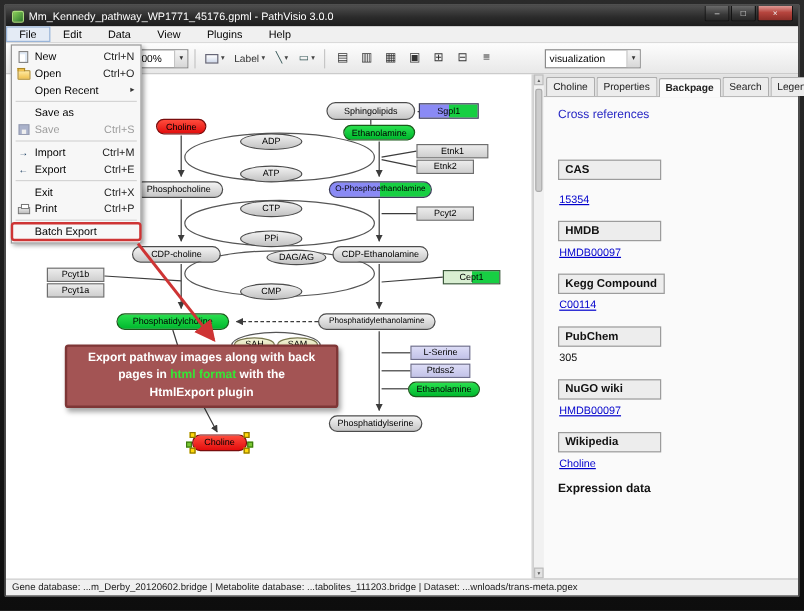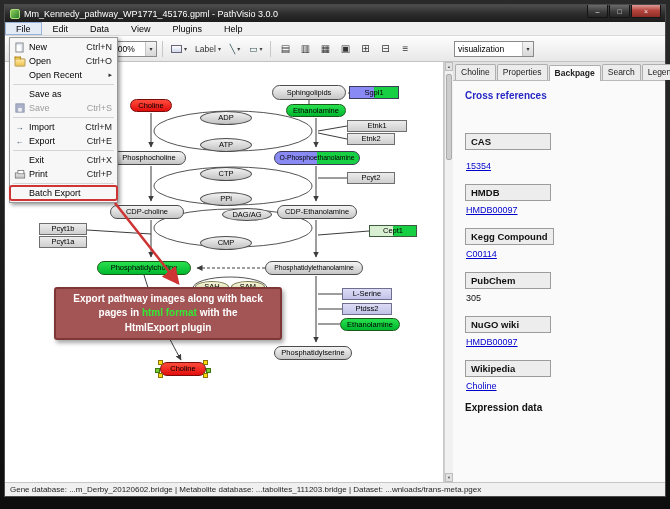--- a/index.html
+++ b/index.html
@@ -80,21 +80,21 @@
 
 
 .pointer-arrow{position:absolute;left:0;top:0;z-index:60;pointer-events:none}
 
 
 .sidepanel{width:212px;background:#f2f2f2;display:flex;flex-direction:column;flex:0 0 auto}
 .tabsrow{display:flex;background:#e2e2e2;border-bottom:1px solid #b9b9b9;font-size:8.5px;padding-top:2px;padding-left:2px;flex:0 0 auto}
 .tab{padding:2px 5px 2px;background:#ececec;border:1px solid #aeaeae;border-bottom:none;border-radius:2px 2px 0 0;margin-right:1px;color:#222}
 .tab.active{background:#fafafa;position:relative;top:1px;padding-bottom:3px;font-weight:bold}
 .panelbody{flex:1;background:#fafafa;padding:9px 12px;overflow:hidden}
-.xref-heading{color:#2626c4;font-weight:bold;font-size:10px;margin-bottom:30px}
+.xref-heading{color:#2626c4;font-weight:normal;font-size:10px;margin-bottom:30px}
 .xsection{margin-bottom:11px}
 .xdb{display:inline-block;min-width:86px;background:#ededed;border:1px solid #9c9c9c;padding:2px 5px;font-weight:bold;font-size:9.5px;color:#111}
 .xval{display:block;margin:4px 0 0 1px;font-size:9px;color:#0000cc;text-decoration:underline}
 .xval.plain{color:#111;text-decoration:none}
 .expr-heading{font-weight:bold;font-size:10px;color:#111;margin-top:3px}
 
 
 .statusbar{height:14px;background:#f0f0f0;border-top:1px solid #c6c6c6;display:flex;align-items:center;font-size:8px;color:#222;padding:0 5px;flex:0 0 auto;white-space:nowrap;overflow:hidden}
 </style>
 </head>

